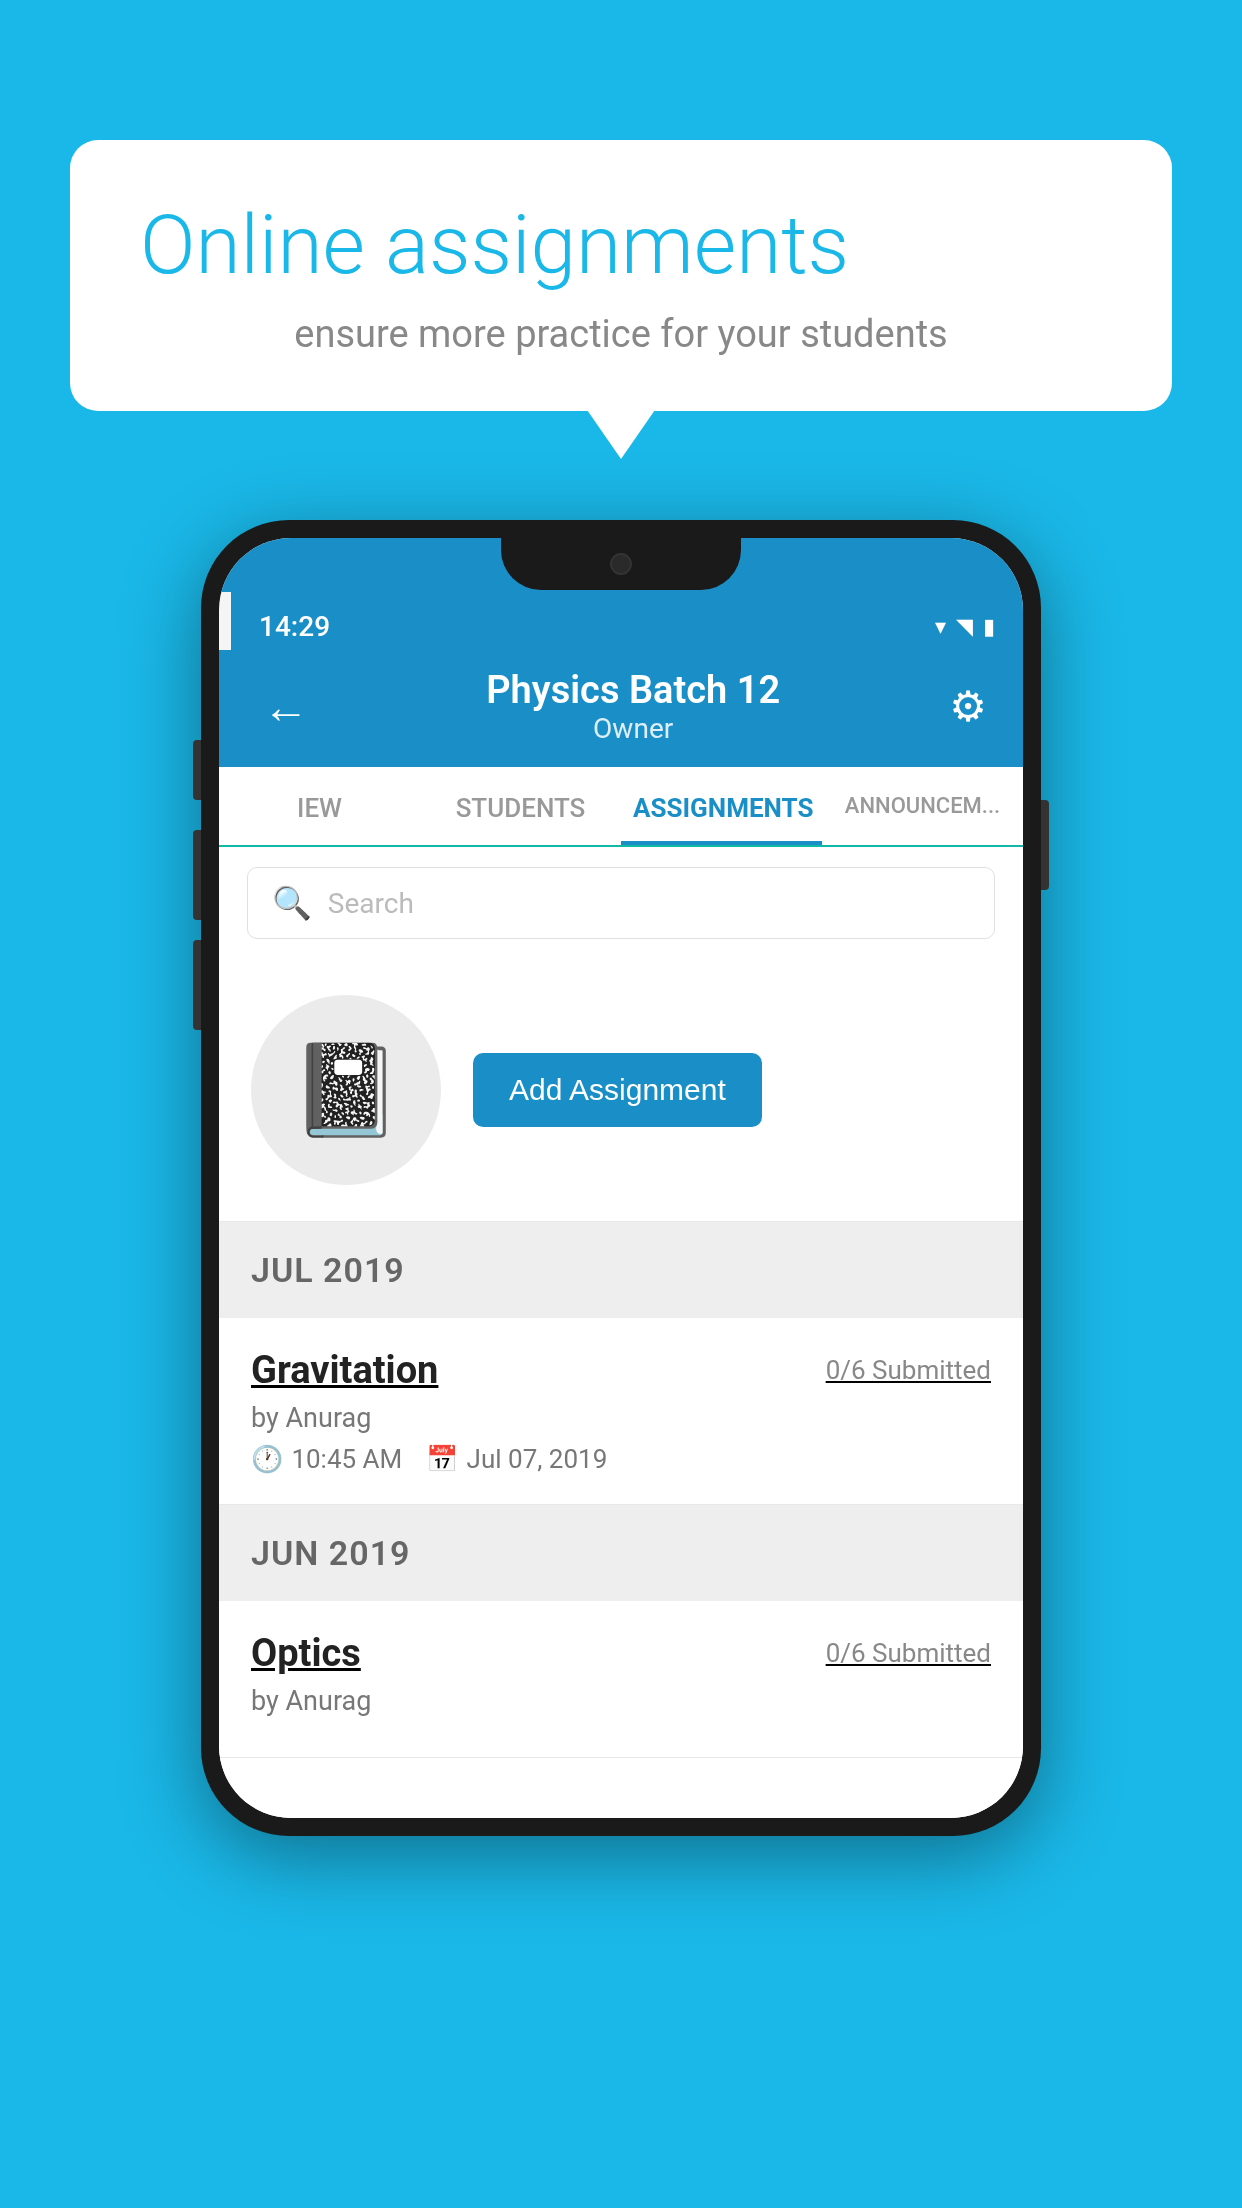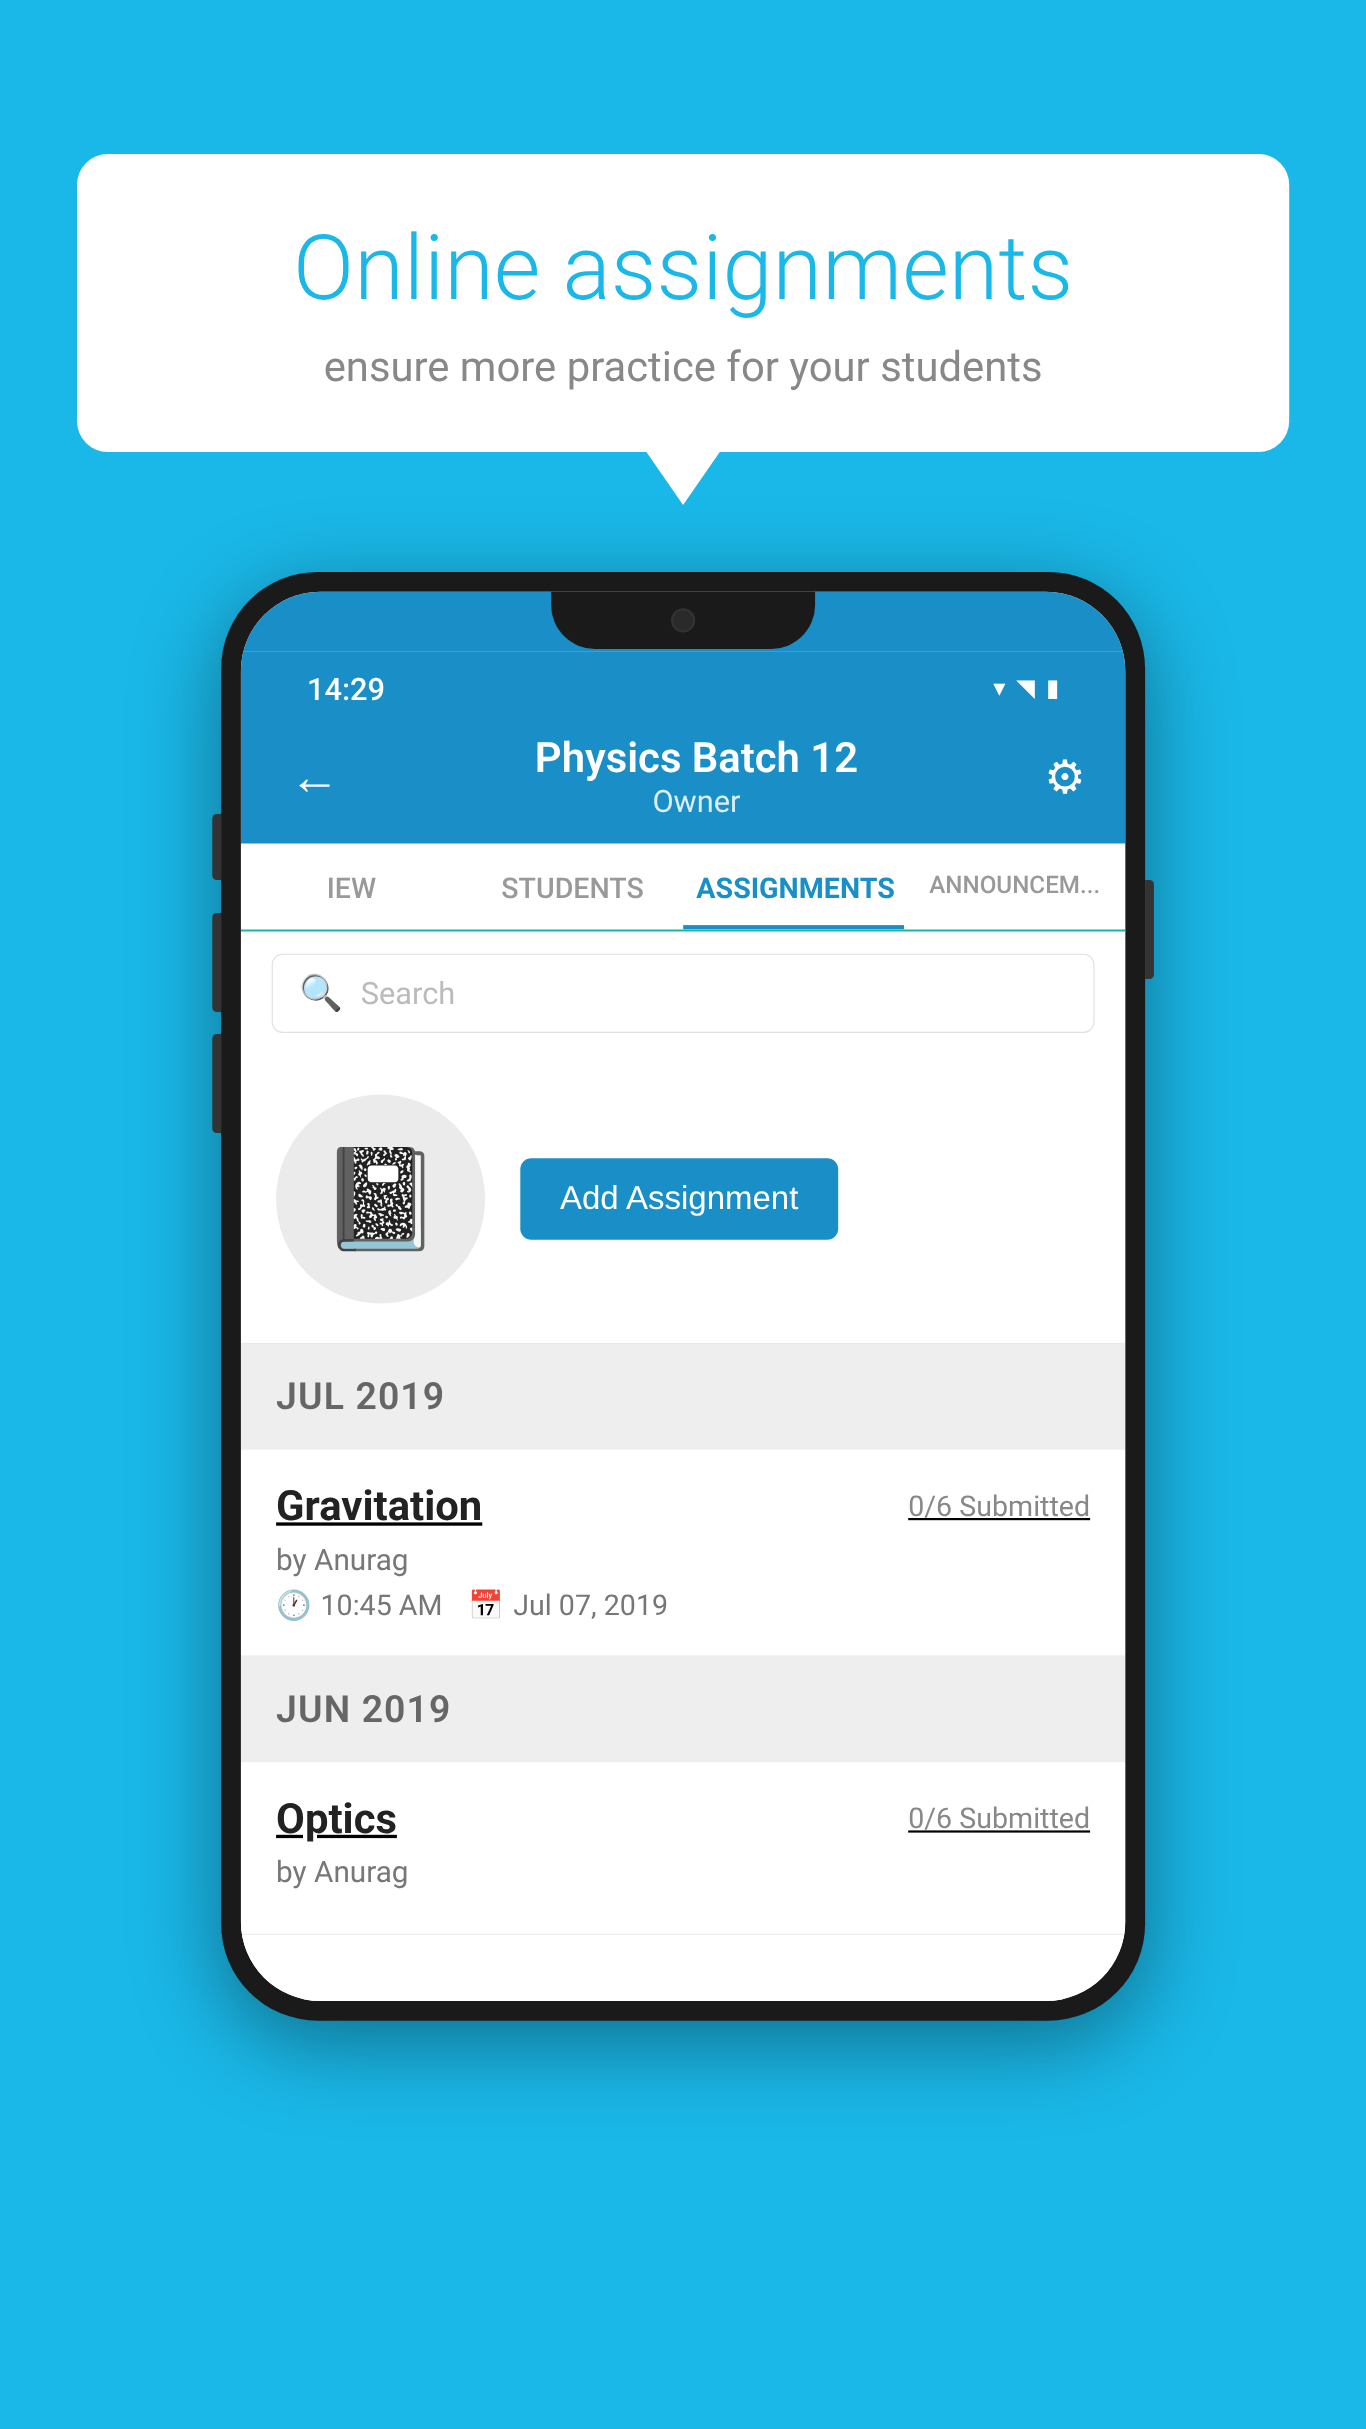--- a/index.html
+++ b/index.html
@@ -34,21 +34,20 @@
       width: 0;
       height: 0;
       border-left: 36px solid transparent;
       border-right: 36px solid transparent;
       border-top: 52px solid white;
     }
     .speech-bubble-title {
       font-size: 82px;
       font-weight: 300;
       color: #1ab8e8;
-      text-align: center;
       line-height: 1.1;
       margin-bottom: 22px;
     }
     .speech-bubble-subtitle {
       font-size: 38px;
       color: #888;
       text-align: center;
       font-weight: 400;
     }
 
@@ -95,22 +94,23 @@
       position: relative;
     }
 
     
     .status-bar {
       background: #1a8fc7;
       height: 58px;
       display: flex;
       align-items: center;
       justify-content: space-between;
-      padding: 0 60px;
+      padding: 0 28px;
       padding-top: 10px;
+      margin-left: 12px;
     }
     .status-time {
       color: white;
       font-size: 28px;
       font-weight: 500;
     }
     .status-icons {
       display: flex;
       align-items: center;
       gap: 10px;

